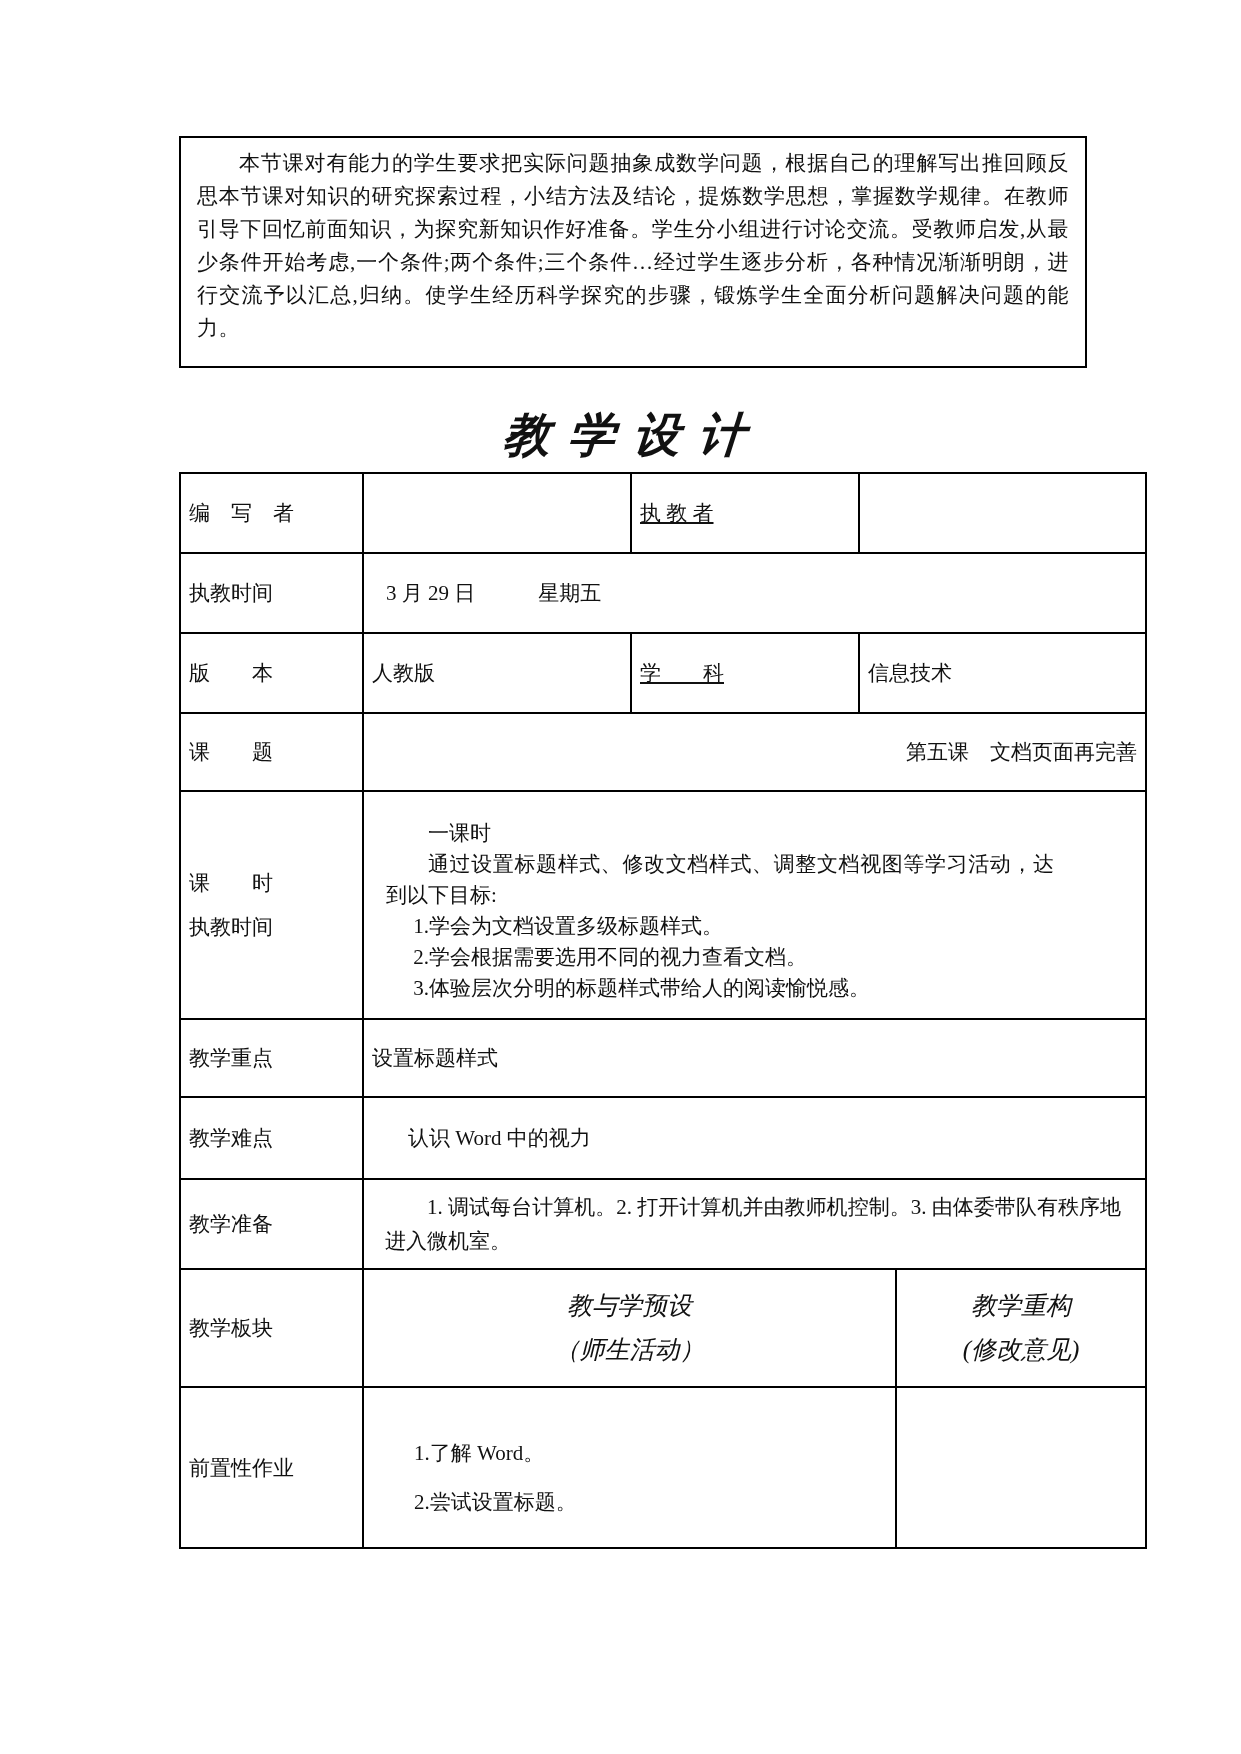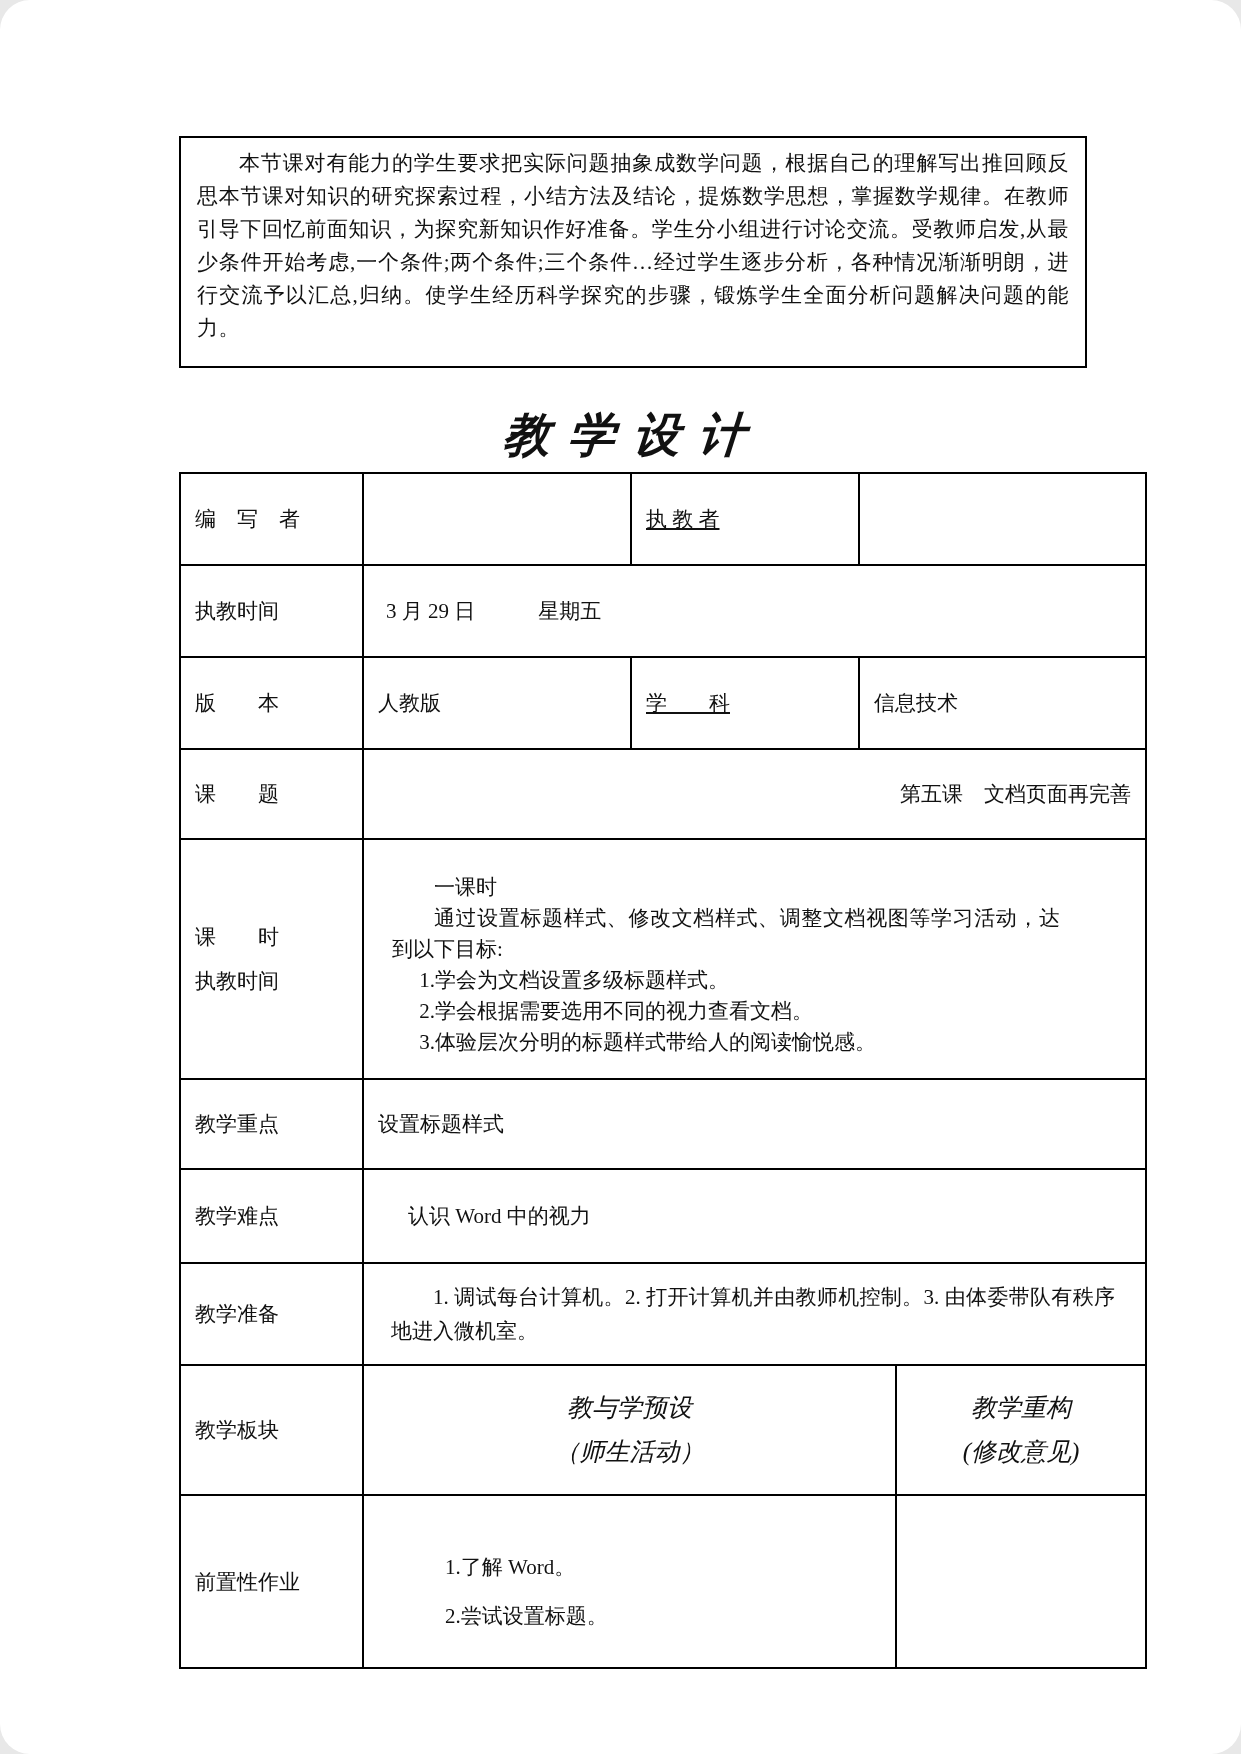--- a/index.html
+++ b/index.html
@@ -4,21 +4,20 @@
 <style>
   html,body{margin:0;padding:0;background:#e8e8e8;}
   .page{
     position:relative;
     width:1241px;height:1754px;
     background:#ffffff;
     margin:0 auto;
     font-family:"Liberation Serif","DejaVu Serif",serif;
     color:#111;
     overflow:hidden;
-    border-radius:30px;
   }
   
   .intro-box{
     position:absolute;
     top:136px;left:179px;
     width:908px;height:232px;
     border:2px solid #000;
     box-sizing:border-box;
     padding:9px 16px;
   }
@@ -48,21 +47,21 @@
     position:absolute;
     top:472px;left:179px;
     width:966px;
     border-collapse:collapse;
     table-layout:fixed;
   }
   table.design-table td{
     border:2px solid #000;
     vertical-align:middle;
     font-size:21px;
-    padding:14px;
+    padding:8px;
     overflow:hidden;
   }
   tr.h66 td{height:62px;}
   tr.h64 td{height:60px;}
   tr.h68 td{height:64px;}
   tr.h200 td{height:196px;}
   tr.h104 td{height:100px;}
   tr.h147 td{height:143px;}
   .label{
     font-size:25px;
@@ -118,21 +117,20 @@
   .hw-cell{
     vertical-align:top;
   }
   .hw-cell .hw-inner{
     padding:40px 0 0 42px;
     font-size:21px;
   }
   .hw-cell .hw-inner div{
     margin-bottom:21px;
     line-height:28px;
-    margin-left:25px;
   }
 </style>
 </head>
 <body>
 
 <div class="page">
 
   <div class="intro-box">
     <p>本节课对有能力的学生要求把实际问题抽象成数学问题，根据自己的理解写出推回顾反思本节课对知识的研究探索过程，小结方法及结论，提炼数学思想，掌握数学规律。在教师引导下回忆前面知识，为探究新知识作好准备。学生分小组进行讨论交流。受教师启发,从最少条件开始考虑,一个条件;两个条件;三个条件…经过学生逐步分析，各种情况渐渐明朗，进行交流予以汇总,归纳。使学生经历科学探究的步骤，锻炼学生全面分析问题解决问题的能力。</p>
   </div>

